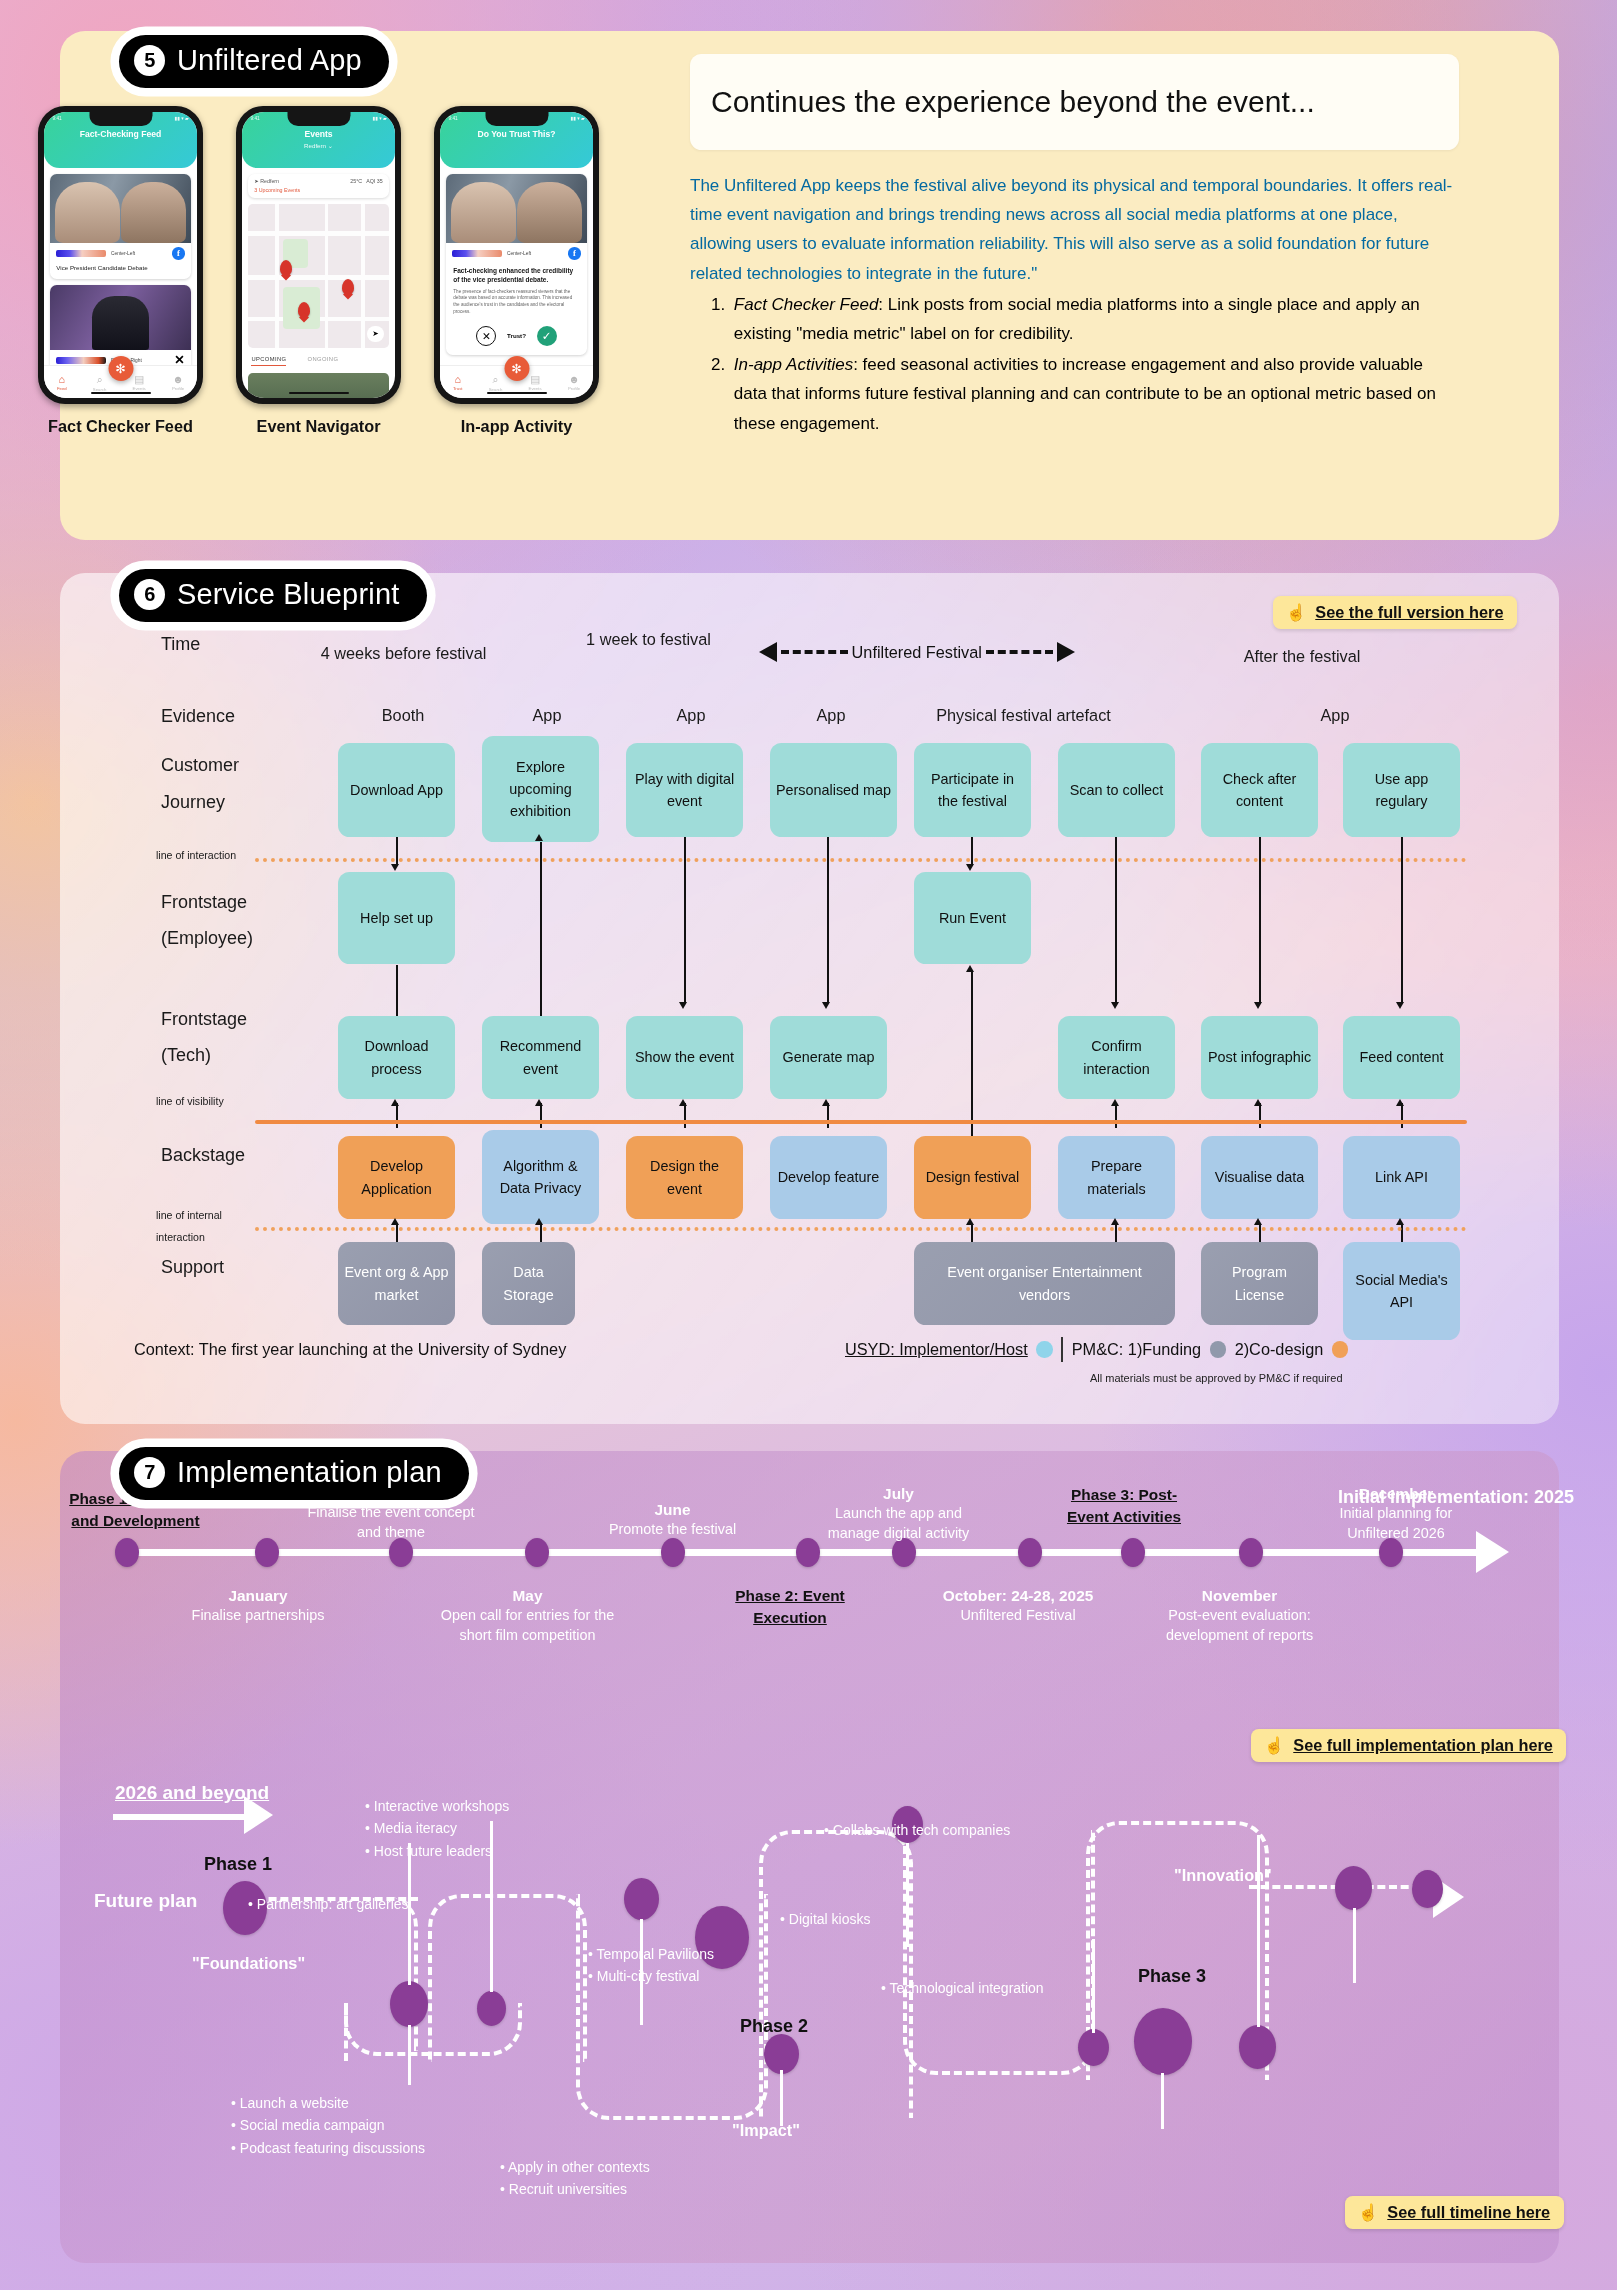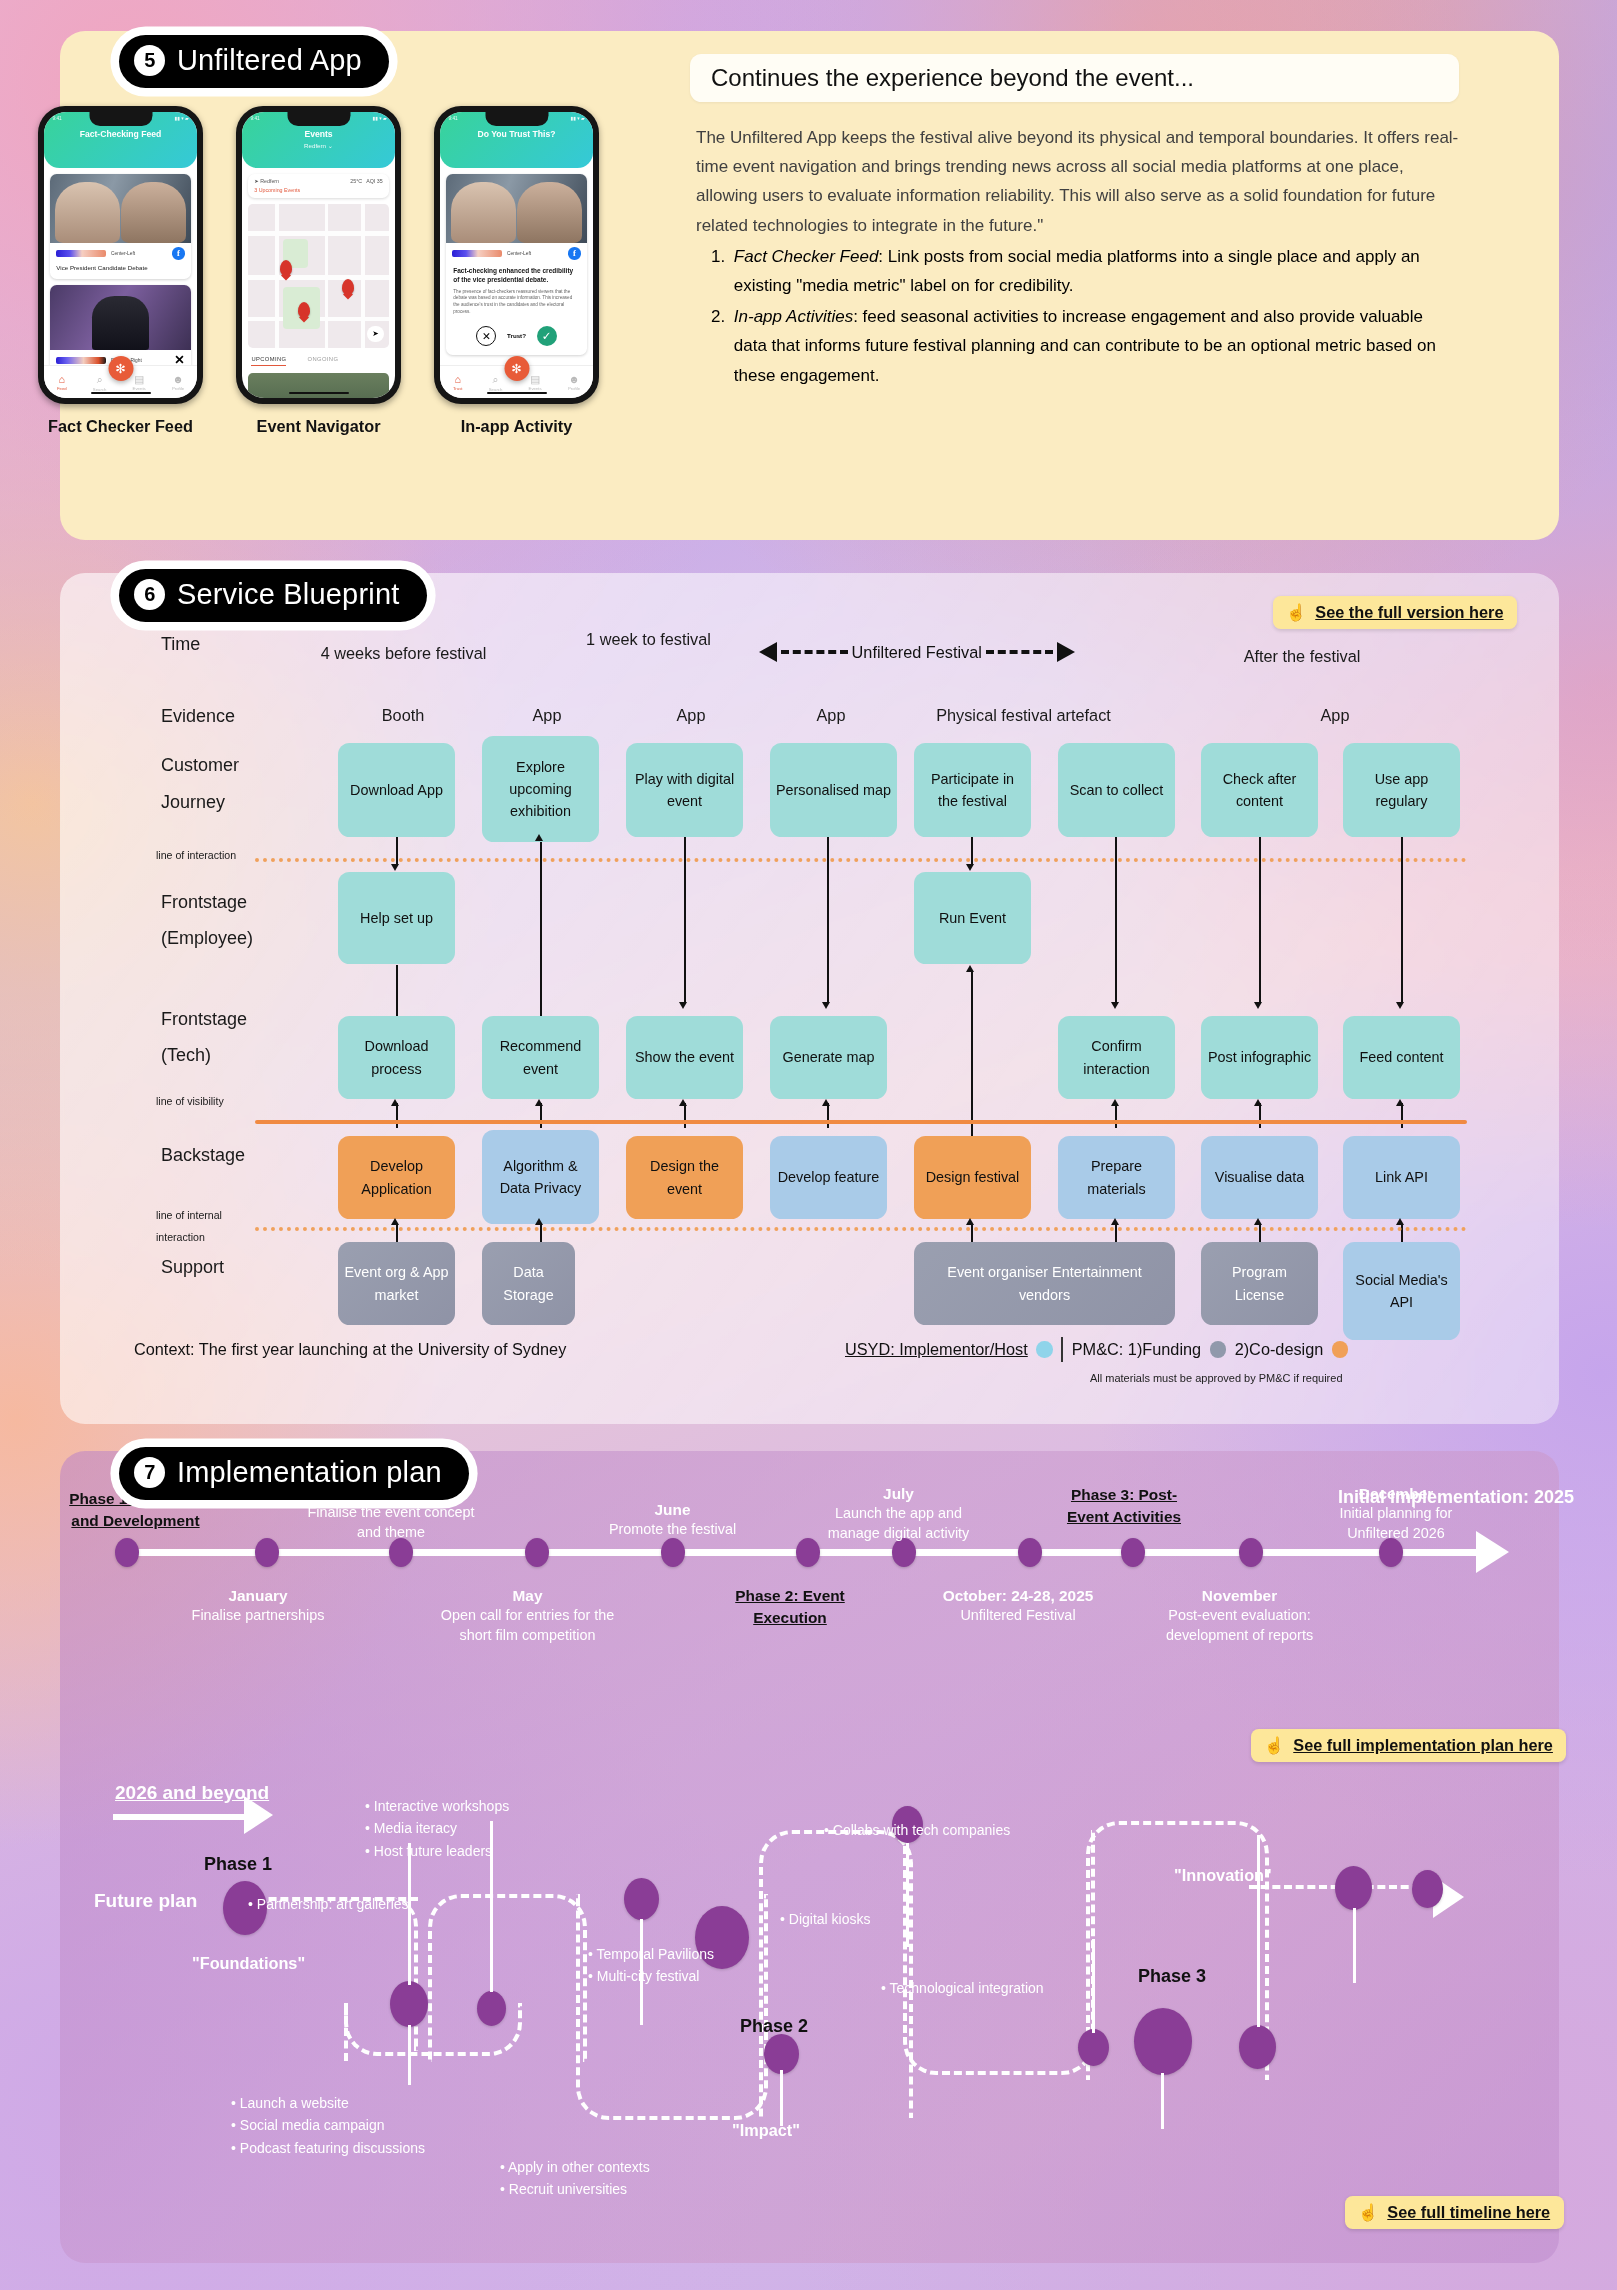--- a/index.html
+++ b/index.html
@@ -91,22 +91,22 @@
   .trustbody { background:#fff;margin:5.8px;border-radius:6.7px;box-shadow:0 1px 2.9px rgba(0,0,0,.18);overflow:hidden;padding-bottom:7.7px; }
   .th { font-size:6.5px;font-weight:bold;color:#141414;padding:3.8px 7.7px 0;line-height:1.4; }
   .tp { font-size:4.6px;color:#666;padding:4.8px 7.7px 0;line-height:1.5; }
   .trow { display:flex;align-items:center;justify-content:center;gap:10.6px;padding:9.6px 0 1.9px; }
   .tno { width:20px;height:20px;border-radius:50%;border:1.9px solid #111;display:flex;align-items:center;justify-content:center;font-size:10.6px; }
   .tyes { width:20px;height:20px;border-radius:50%;background:#21a179;color:#fff;display:flex;align-items:center;justify-content:center;font-size:11.5px; }
   .tq { font-size:6.2px;font-weight:bold; }
 
   
   .s5text { position:absolute; left:690px; top:54px; width:769px; }
-  .hbanner { background:#fffdf5;border-radius:11.5px;padding:10px 21px;font-size:24px;color:#111; box-shadow:0 1px 2.9px rgba(0,0,0,.06); }
-  .body5 { font-size:17px;line-height:1.72;color:#404040;margin-top:21px;margin-left:6px; }
+  .hbanner { background:#fffdf5;border-radius:11.5px;padding:31px 21px;font-size:30px;color:#111; box-shadow:0 1px 2.9px rgba(0,0,0,.06); }
+  .body5 { font-size:17px;line-height:1.72;color:#0369a1;margin-top:21px; }
   .kf { font-weight:bold;margin-top:5.8px;font-size:17px; }
   ol.feat { margin:1.9px 0 0 40px; font-size:17px;line-height:1.72; }
   ol.feat li { margin-top:1.9px; padding-left:3.8px;}
   ol.feat em { font-style:italic; }
 
   
   #sec6 { left:60px; top:573px; width:1499px; height:851px; background:linear-gradient(125deg,rgba(255,255,255,.62),rgba(255,255,255,.42)); backdrop-filter:blur(1.9px); }
   #badge6 { left:119px; top:569px; }
   .rowlabel { position:absolute; font-size:18px; color:#1a1a1a; }
   .smalllabel { position:absolute; font-size:10.6px; color:#1a1a1a; }

